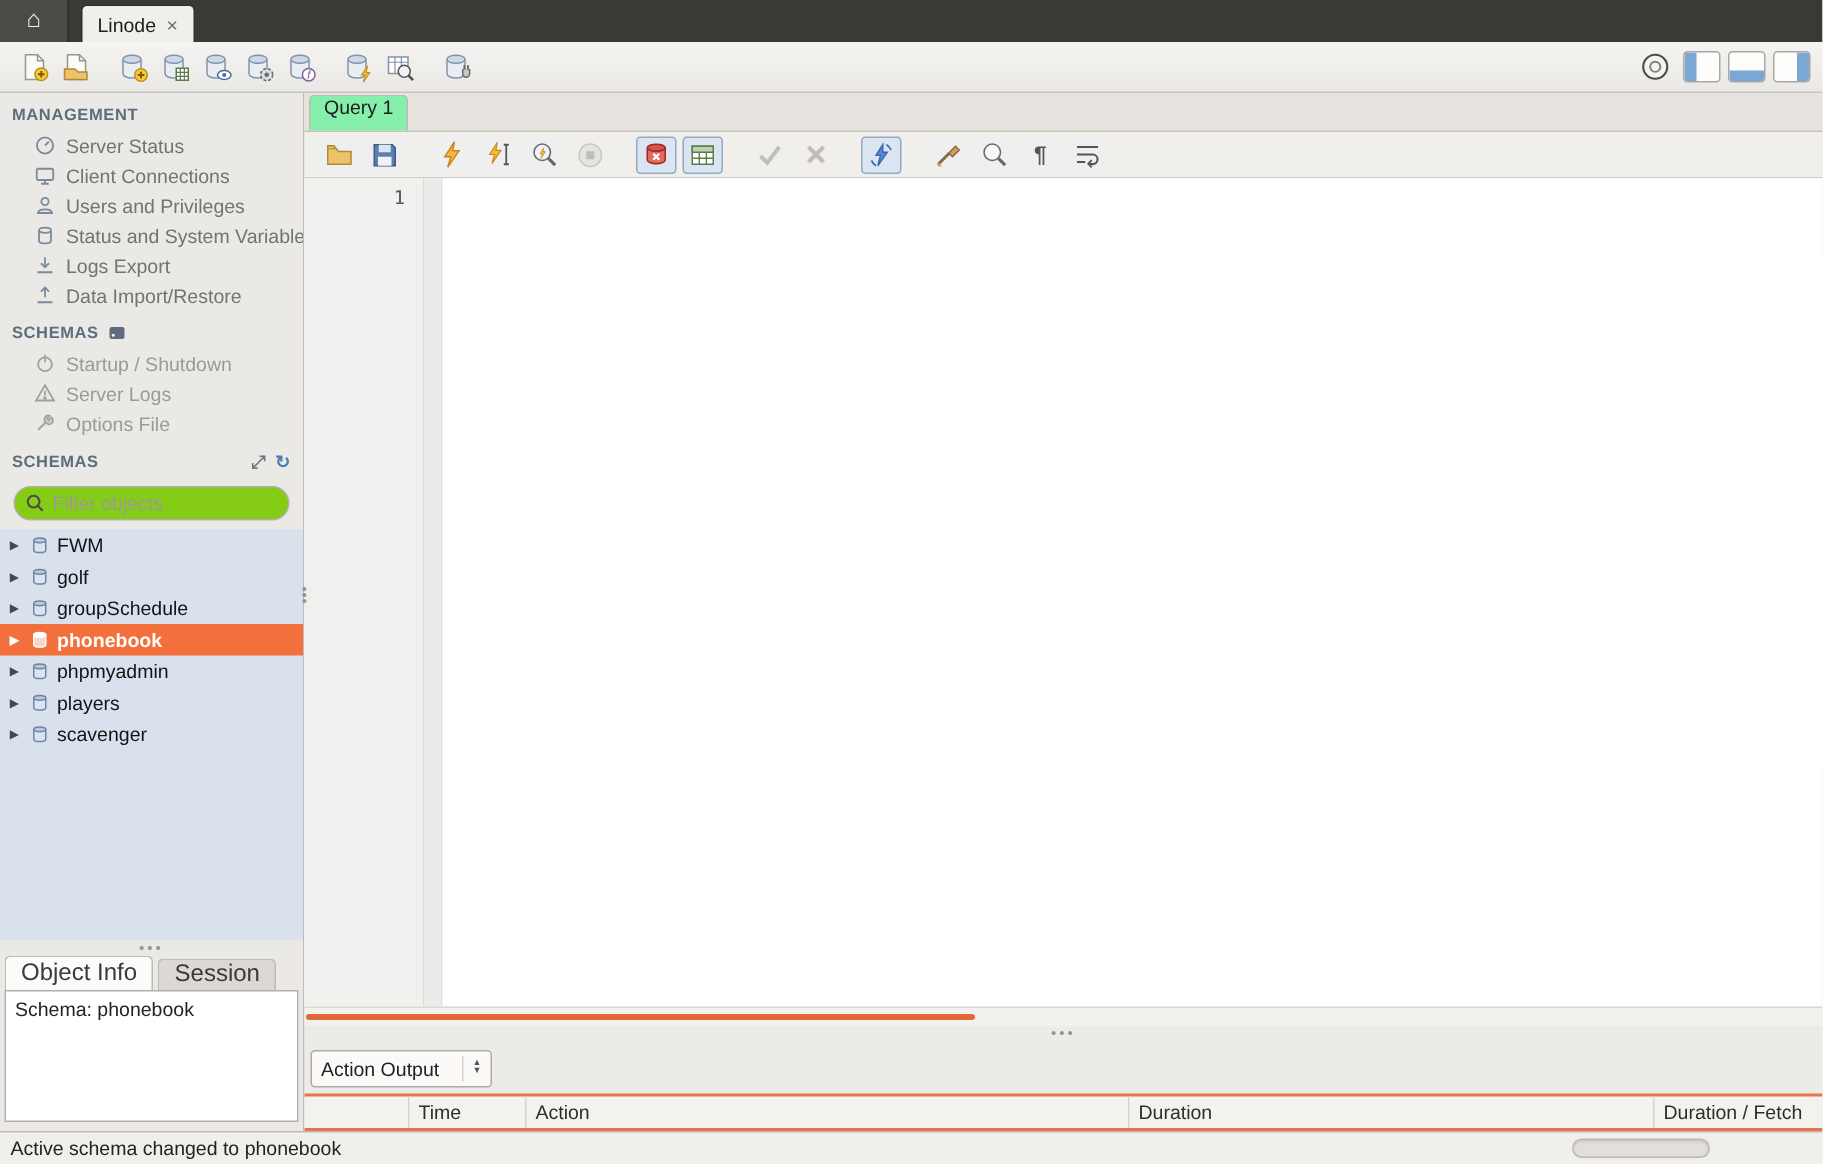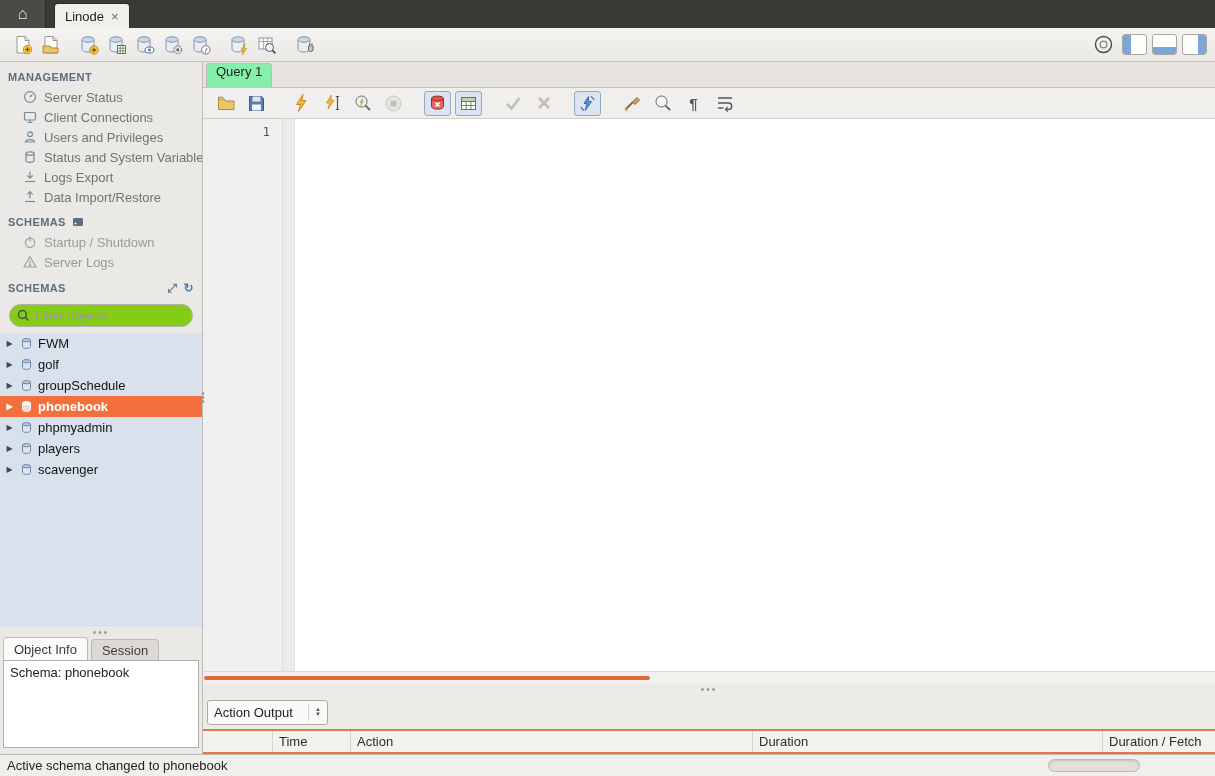--- a/index.html
+++ b/index.html
@@ -45,21 +45,21 @@
   .filter-box input { border:none; outline:none; flex:1; font:13px "Liberation Sans",sans-serif; color:#333; background:transparent; min-width:0; }
   .filter-box input::placeholder { color:#9c9a96; }
   .schema-list { flex:1; background:#d9e1ec; min-height:0; overflow:hidden; }
   .schema-item { height:21px; display:flex; align-items:center; gap:5px; padding-left:5px; color:#141414; white-space:nowrap; }
   .schema-item .tri { font-size:8px; color:#3f4a55; width:9px; text-align:center; }
   .schema-item.selected { background:#f3703c; color:#fff; font-weight:bold; }
   .schema-item.selected .tri { color:#fff; }
   .sicon { width:14px; height:14px; display:flex; align-items:center; justify-content:center; }
   .hgrip { height:10px; display:flex; align-items:center; justify-content:center; color:#98958f; font-size:10px; letter-spacing:2px; }
   .side-tabs { height:23px; display:flex; align-items:flex-end; padding-left:3px; gap:3px; }
-  .side-tab { height:21px; padding:0 10px; display:flex; align-items:center; font-size:13px; color:#3a3a3a;
+  .side-tab { height:21px; padding:0 10px; display:flex; align-items:center; font-size:16px; color:#3a3a3a;
               border:1px solid #bdbab5; border-bottom:none; border-radius:4px 4px 0 0; background:#dcd9d4; }
   .side-tab.active { background:#fbfbfa; height:23px; }
   .object-info { height:88px; margin:0 3px 6px 3px; background:#fff; border:1px solid #b3b0ab; padding:4px 6px; color:#222; }
 
   
   .main { flex:1; display:flex; flex-direction:column; min-width:0; min-height:0; background:#edebe8; }
   .query-tabstrip { flex:0 0 26px; background:#e7e4e0; border-bottom:1px solid #c6c3be; display:flex; align-items:flex-end; padding-left:3px; }
   .query-tab { height:24px; background:#86efac; border:1px solid #bdbab5; border-bottom:none; border-radius:4px 4px 0 0;
                padding:0 9px; display:flex; align-items:center; gap:7px; color:#1d1d1d;flex-direction:column; }
   .query-tab .close { color:#6c6a66; }
@@ -312,20 +312,29 @@
       <div class="nav-item dim">
         <span class="nicon">
             <svg width="14" height="14" viewBox="0 0 14 14" fill="none" stroke="#a0a09c" stroke-width="1.2">
               <path d="M7 1.8L13 12H1z"></path>
               <path d="M7 5.5v3.2"></path>
               <circle cx="7" cy="10.4" r=".6" fill="#a0a09c"></circle>
             </svg>
           </span>
         <span class="nlabel">Server Logs</span>
       </div>
+      <div class="nav-item dim">
+        <span class="nicon">
+            <svg width="14" height="14" viewBox="0 0 14 14" fill="none" stroke="#a0a09c" stroke-width="1.3">
+              <path d="M2.5 11.5l5-5"></path>
+              <path d="M7.5 6.5a2.6 2.6 0 1 0 3.8-3.3l-1.8 1.8-1-1 1.8-1.8a2.6 2.6 0 0 0-2.8 4.3z" fill="#c9c8c4" stroke-width="1"></path>
+            </svg>
+          </span>
+        <span class="nlabel">Options File</span>
+      </div>
 
       <div class="section-title">
         <span>SCHEMAS</span>
         <span class="right-icons">
           <span style="color:#6a7a8a;">⤢</span>
           <span>↻</span>
         </span>
       </div>
       <div class="filter-box">
         <span>

